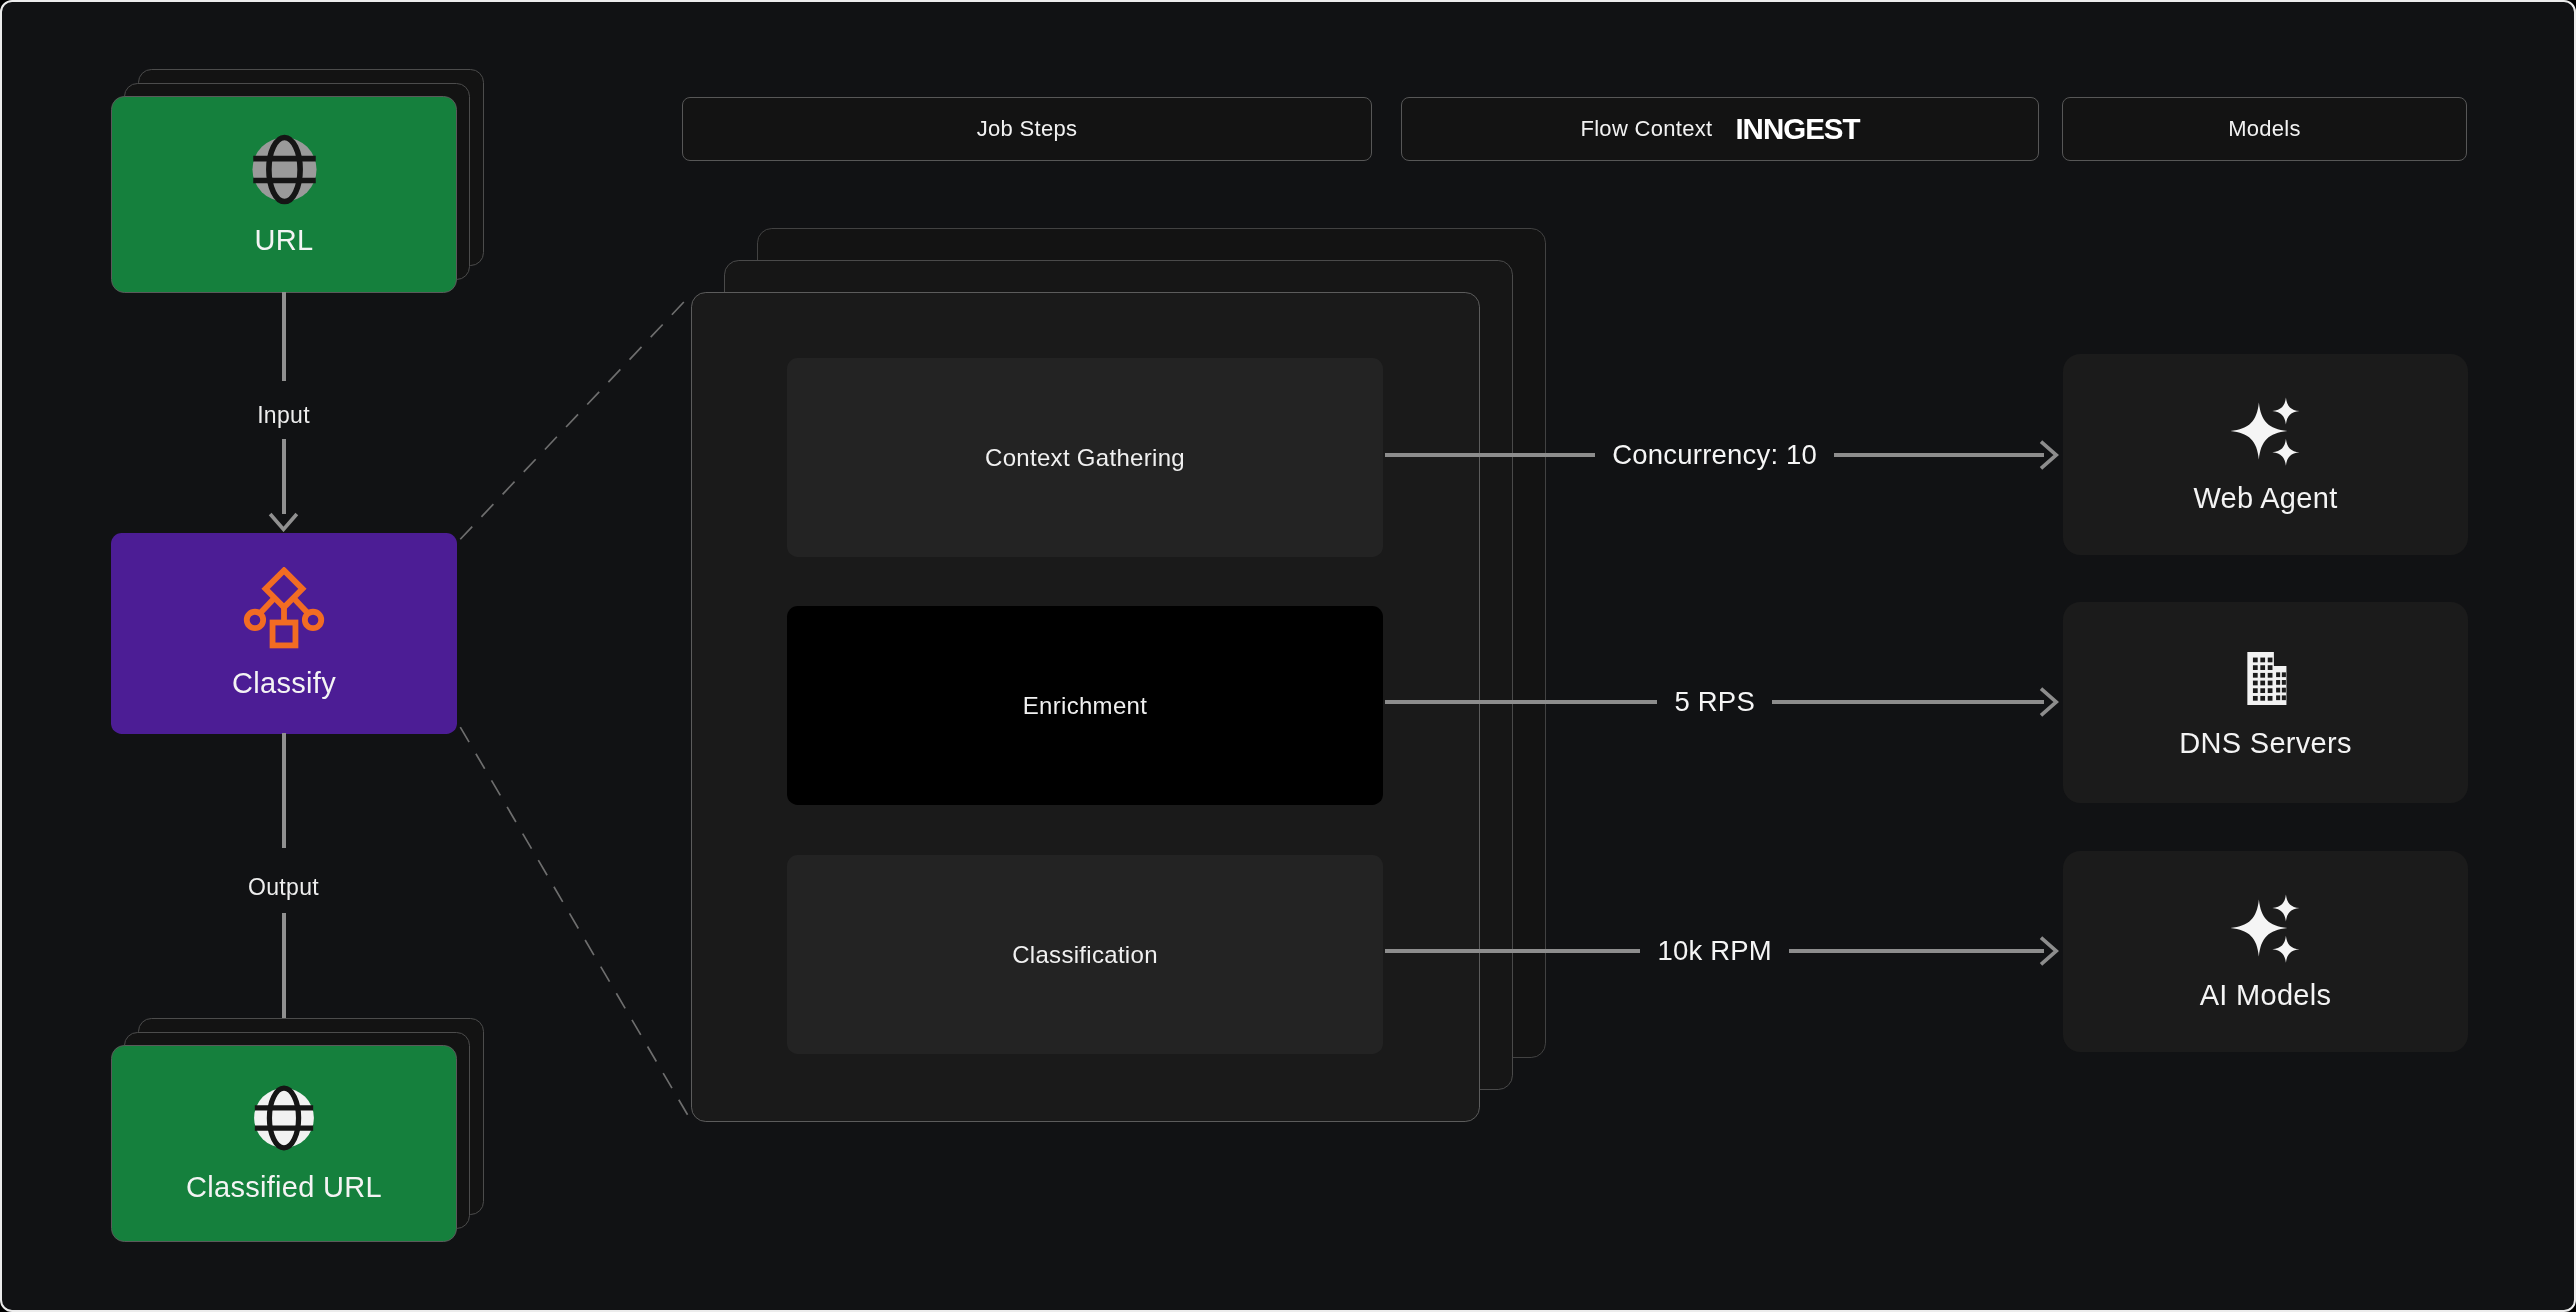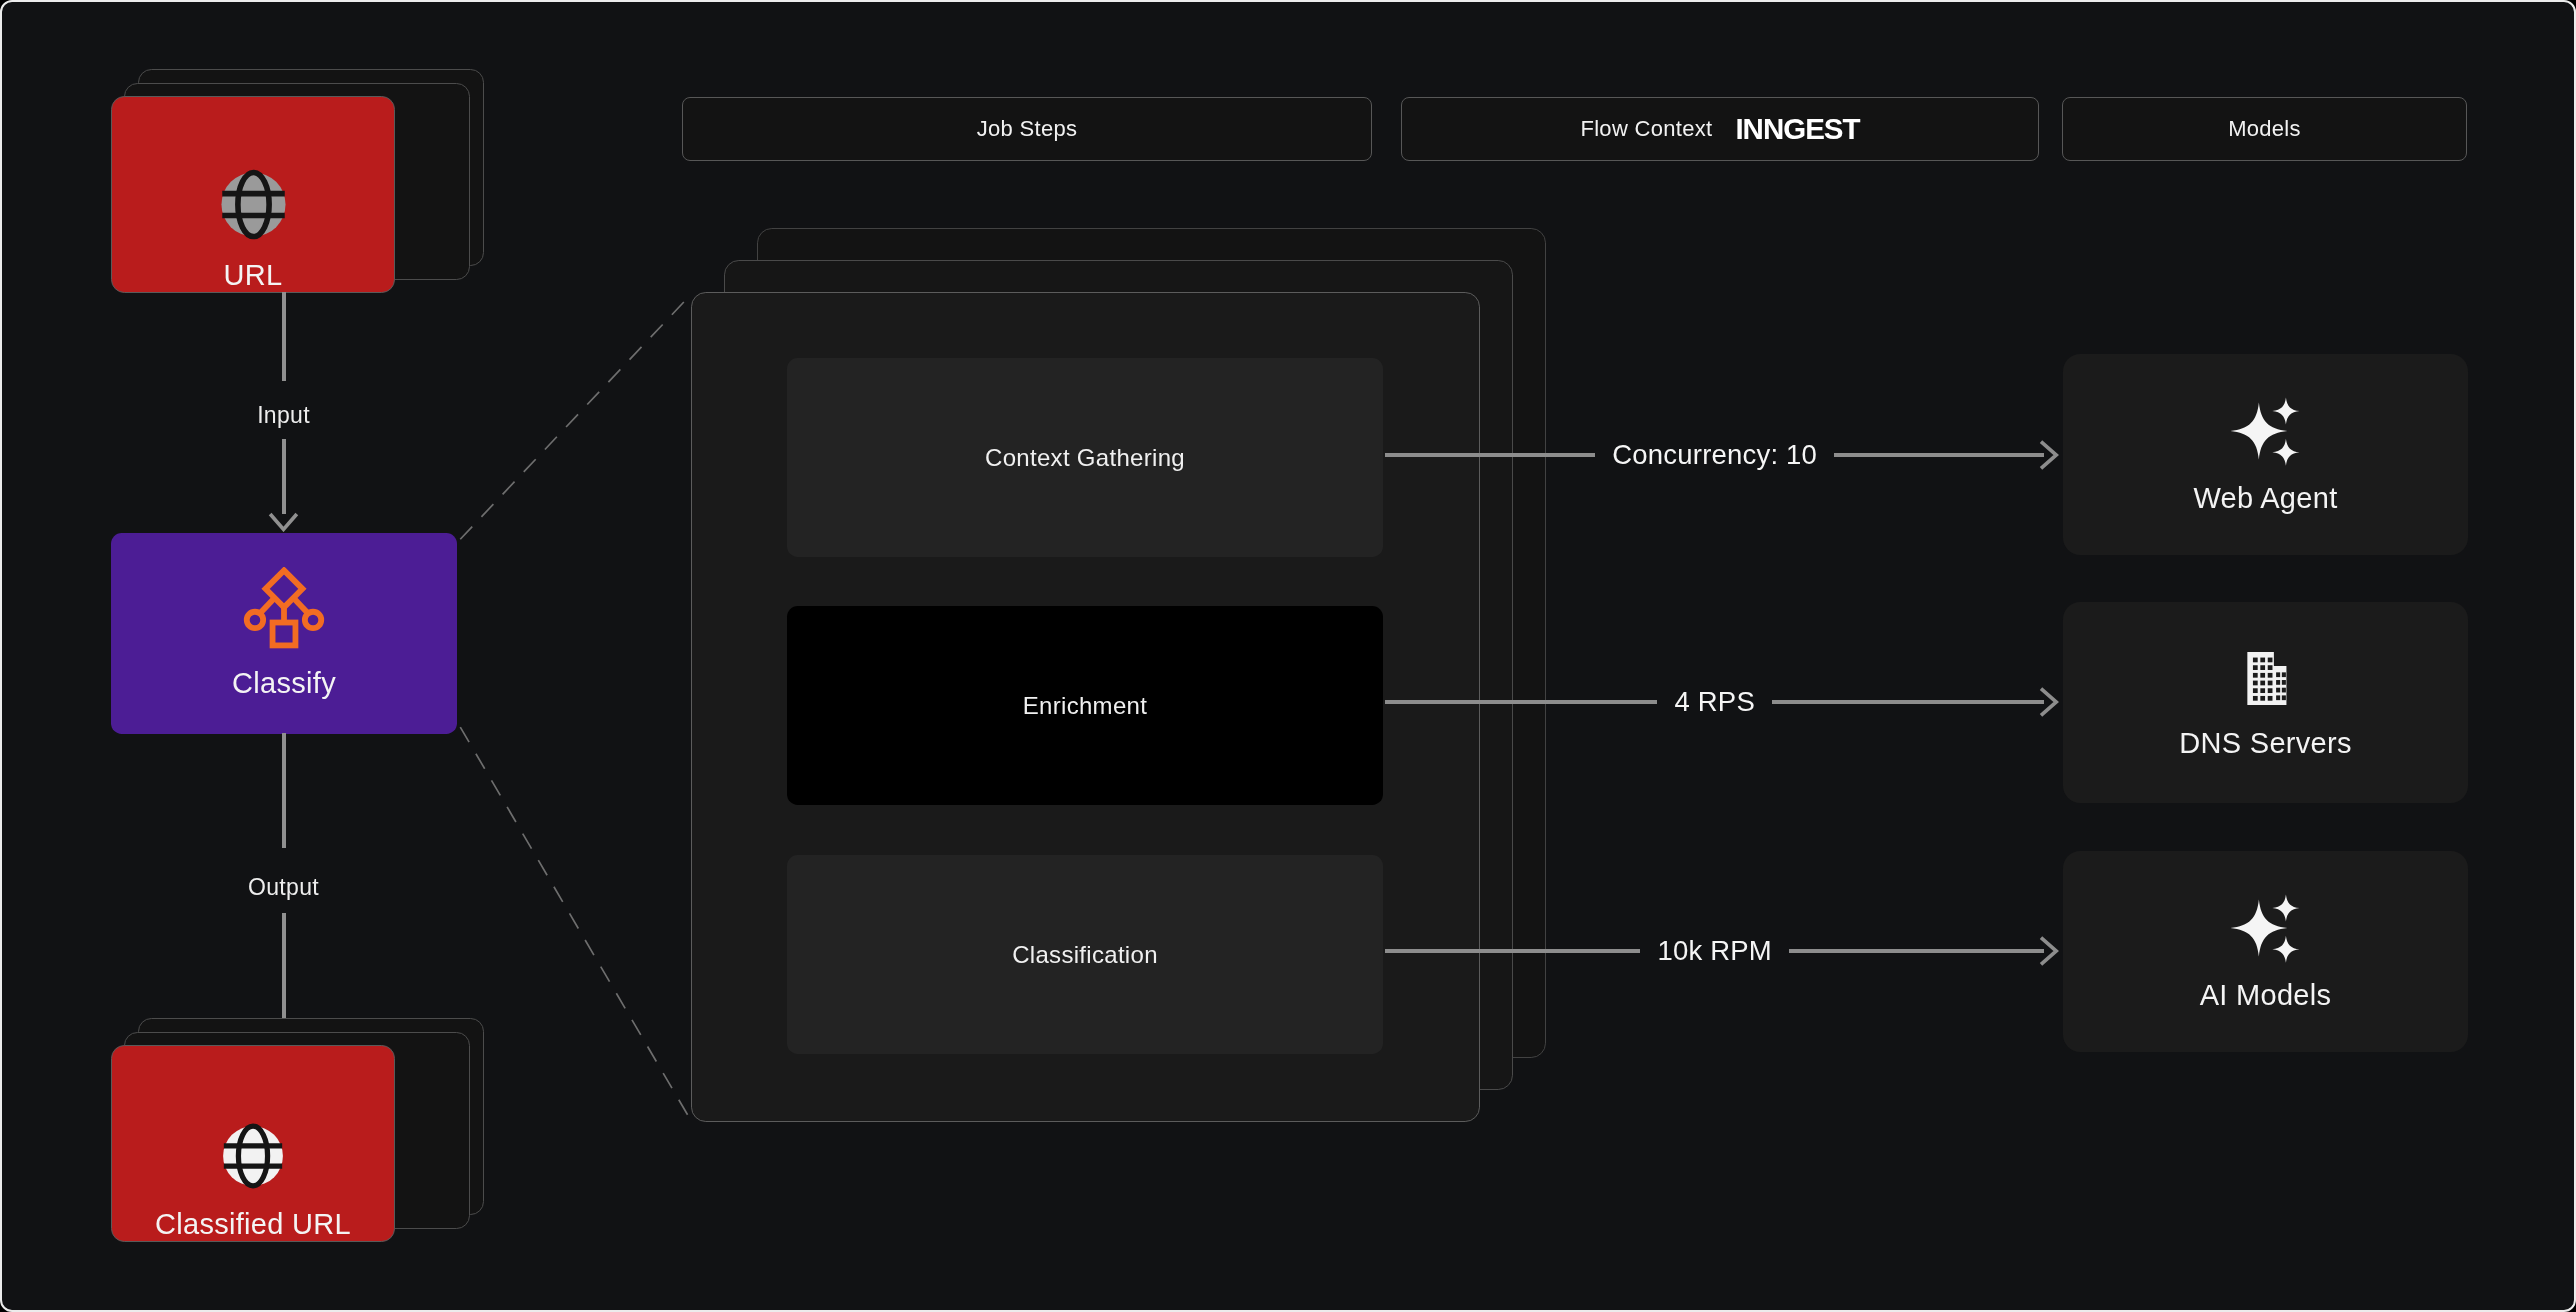--- a/index.html
+++ b/index.html
@@ -4,23 +4,23 @@
 <style>
   html,body{margin:0;padding:0;background:#000;}
   .stage{
     position:relative;width:2576px;height:1312px;box-sizing:border-box;
     background:#111214;border:2.7px solid #ececec;border-radius:12px;
     overflow:hidden;font-family:"Liberation Sans",sans-serif;color:#f4f4f4;
   }
   .abs{position:absolute;}
   
   .stackcard{
-    position:absolute;width:284px;border-radius:13.4px;box-sizing:border-box;
-    background:#b91c1c;border:1.3px solid #5a5a5a;
-    display:flex;flex-direction:column;align-items:center;justify-content:flex-end;
+    position:absolute;width:346px;border-radius:13.4px;box-sizing:border-box;
+    background:#15803d;border:1.3px solid #5a5a5a;
+    display:flex;flex-direction:column;align-items:center;justify-content:center;
   }
   .ghost{
     position:absolute;width:346px;border-radius:13.4px;box-sizing:border-box;
     background:#131313;border:1.3px solid #4c4c4c;
   }
   .cardlabel{font-size:29px;letter-spacing:0.3px;color:#f4f4f4;margin-top:17.4px;white-space:nowrap;}
   .classifybox{
     position:absolute;left:109px;top:531px;width:346px;height:201px;border-radius:10.7px;
     background:#4c1d95;display:flex;flex-direction:column;align-items:center;justify-content:center;
   }
@@ -153,21 +153,21 @@
   <div class="harrow" style="top:437px;">
     <div class="hl1"></div>
     <span class="alabel">Concurrency: 10</span>
     <div class="hl2"></div>
     <svg width="20" height="32" viewBox="0 0 30 48" fill="none" stroke="#8d8d8d" stroke-width="5.5">
       <path d="M3 4 L26 24 L3 44"></path>
     </svg>
   </div>
   <div class="harrow" style="top:684px;">
     <div class="hl1"></div>
-    <span class="alabel">4 RPS</span>
+    <span class="alabel">5 RPS</span>
     <div class="hl2"></div>
     <svg width="20" height="32" viewBox="0 0 30 48" fill="none" stroke="#8d8d8d" stroke-width="5.5">
       <path d="M3 4 L26 24 L3 44"></path>
     </svg>
   </div>
   <div class="harrow" style="top:933px;">
     <div class="hl1"></div>
     <span class="alabel">10k RPM</span>
     <div class="hl2"></div>
     <svg width="20" height="32" viewBox="0 0 30 48" fill="none" stroke="#8d8d8d" stroke-width="5.5">

